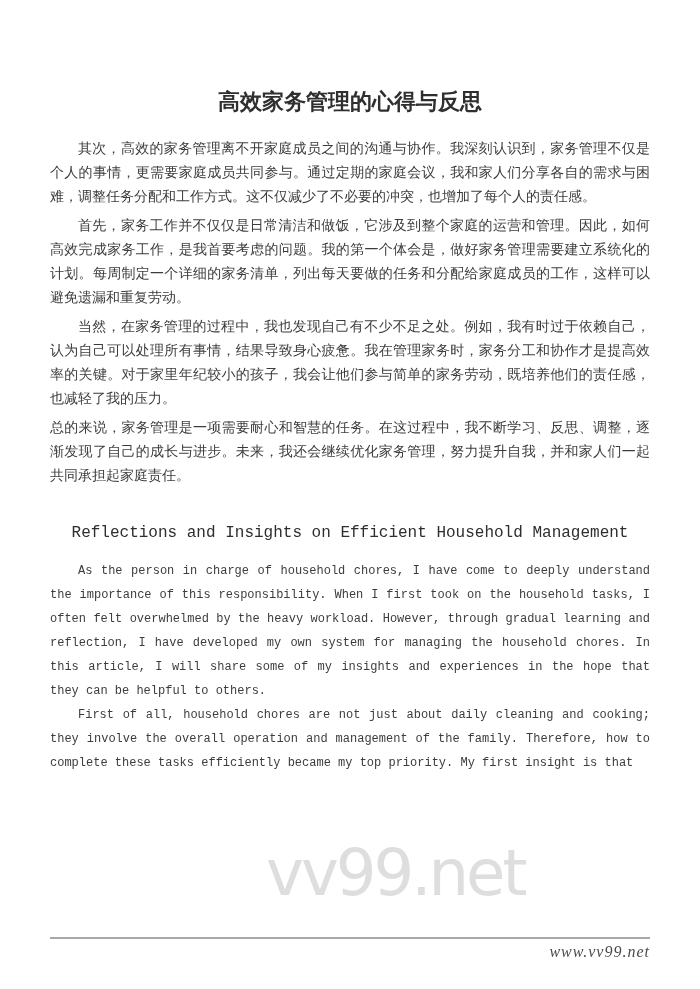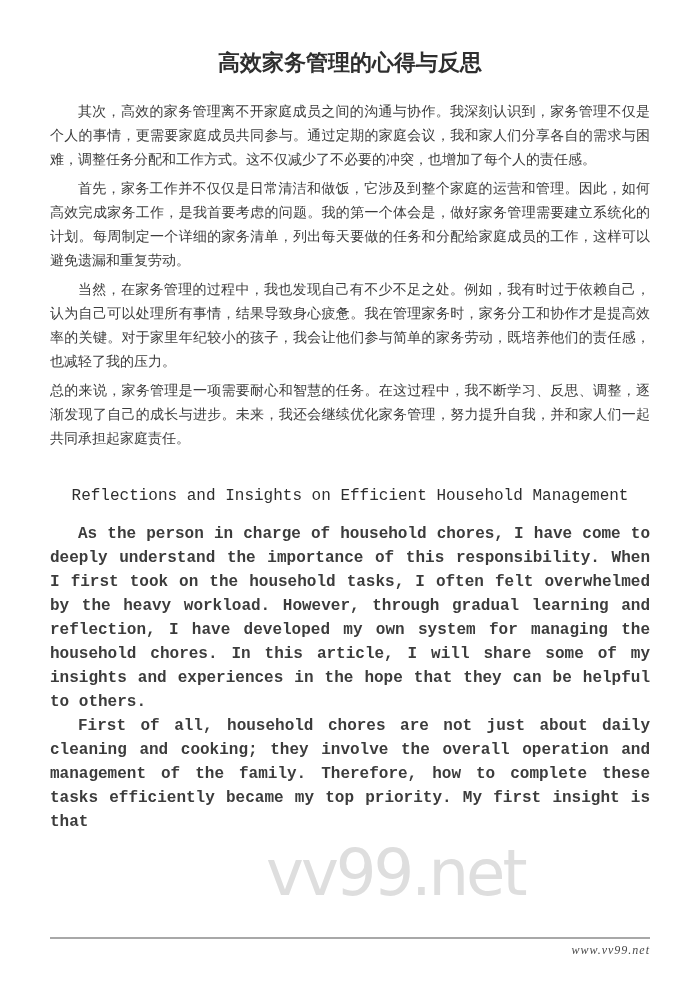--- a/index.html
+++ b/index.html
@@ -29,26 +29,27 @@
     white-space: nowrap;
   }
 
   .content {
     position: relative;
     z-index: 1;
     padding: 50px 50px 0 50px;
   }
 
   .cn-title {
-    font-family: Liberation Mono, monospace;
+    font-family: Liberation Serif, serif;
     font-size: 22px;
     font-weight: bold;
     line-height: 30px;
     text-align: center;
     color: #2f2f2f;
+    margin-top: 37px;
   }
 
   .cn-body { margin-top: 20px; }
 
   .cn-body p {
     font-family: "Liberation Serif", serif;
     font-size: 14px;
     line-height: 24px;
     text-align: justify;
     text-justify: inter-ideograph;
@@ -64,26 +65,25 @@
     font-family: "Liberation Mono", monospace;
     font-size: 16px;
     font-weight: normal;
     line-height: 35px;
     text-align: center;
     color: #2e2e2e;
   }
 
   .en-body p {
     font-family: "Liberation Mono", monospace;
-    font-size: 16px;
+    font-size: 12px;
     line-height: 24px;
     text-align: justify;
     color: #3c3c3c;
     text-indent: 28px;
-    font-weight: bold;
   }
 
   .en-body p.first { margin-top: 8px; }
   .en-body p.second { }
 
   .footer-line {
     position: absolute;
     left: 50px;
     right: 50px;
     top: 937px;
@@ -91,21 +91,21 @@
     background: #a8a8a8;
     z-index: 2;
   }
 
   .footer-url {
     position: absolute;
     right: 50px;
     top: 943px;
     font-family: "Liberation Serif", serif;
     font-style: italic;
-    font-size: 12px;
+    font-size: 16px;
     color: #4a4a4a;
     z-index: 2;
     letter-spacing: 1px;
   }
 </style>
 </head>
 <body>
 
 <div class="page">
 

